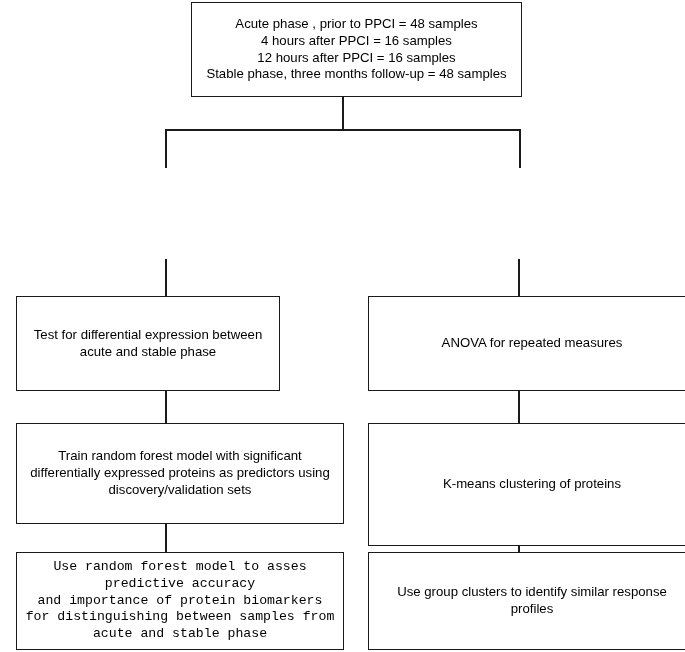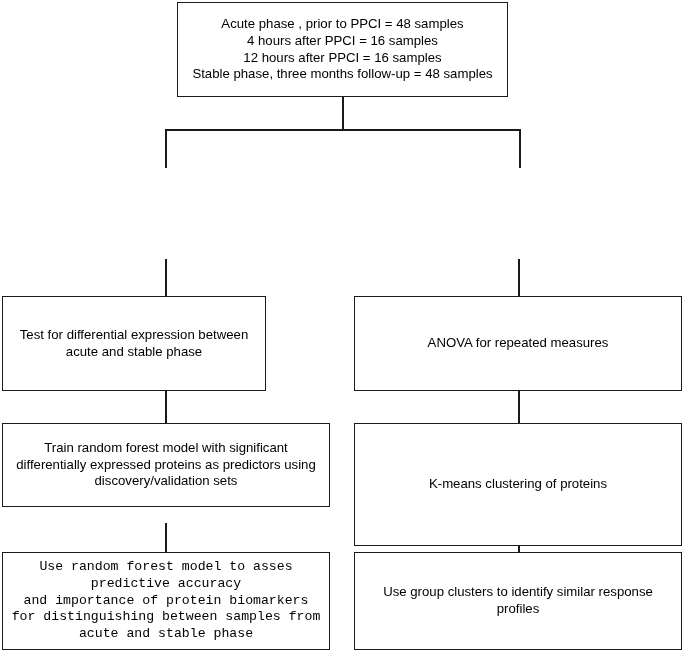--- a/index.html
+++ b/index.html
@@ -25,35 +25,36 @@
     background: #ffffff;
     display: flex;
     align-items: center;
     justify-content: center;
     text-align: center;
     font-size: 13.2px;
     line-height: 1.28;
     padding: 4px 8px;
     white-space: pre-line;
     z-index: 2;
+    margin-left: 14px;
   }
   .connector {
     position: absolute;
     background: #1a1a1a;
     z-index: 1;
   }
   .v-line { width: 1.7px; }
   .h-line { height: 1.7px; }
 
   
   #node-top        { left: 177px; top: 2px;   width: 331px; height: 95px; }
 
   #node-l1         { left: 2px;   top: 167px; width: 328px; height: 93px; }
   #node-l2         { left: 2px;   top: 296px; width: 264px; height: 95px; }
-  #node-l3         { left: 2px;   top: 423px; width: 328px; height: 84px; }
+  #node-l3         { left: 2px;   top: 423px; width: 328px; height: 101px; }
   #node-l4         { left: 2px;   top: 552px; width: 328px; height: 98px; font-family: Liberation Mono, monospace; }
 
   #node-r1         { left: 354px; top: 167px; width: 328px; height: 93px; }
   #node-r2         { left: 354px; top: 296px; width: 328px; height: 95px; }
   #node-r3         { left: 354px; top: 423px; width: 328px; height: 123px; }
   #node-r4         { left: 354px; top: 552px; width: 328px; height: 98px; }
 
   
   #conn-top-stem   { left: 342px; top: 97px;  height: 33px; }
   #conn-split-bar  { left: 165px; top: 129px; width: 356px; }

